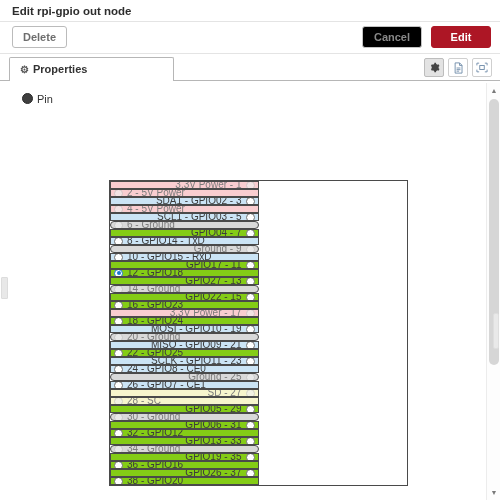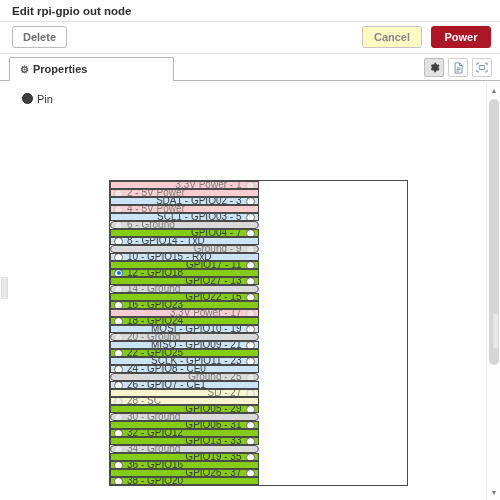--- a/index.html
+++ b/index.html
@@ -57,21 +57,21 @@
   .btn-delete {
     left: 12px;
     width: 55px;
     background: #fff;
     border: 1px solid #bbb;
     color: #6e6e6e;
   }
   .btn-cancel {
     right: 78px;
     width: 60px;
-    background: #fef9c3;
+    background: #000000;
     border: 1px solid #c4c4c4;
     color: #888;
   }
   .btn-done {
     right: 9px;
     width: 60px;
     background: #ad1625;
     border: 1px solid #ad1625;
     color: #fff;
     font-weight: bold;
@@ -284,21 +284,21 @@
 </head>
 <body>
 
 <div id="app">
 
   <div class="titlebar">Edit rpi-gpio out node</div>
 
   <div class="buttonbar">
     <div class="btn btn-delete">Delete</div>
     <div class="btn btn-cancel">Cancel</div>
-    <div class="btn btn-done">Power</div>
+    <div class="btn btn-done">Edit</div>
   </div>
 
   <div class="tabbar">
     <div class="tab">
       <span class="gear">⚙</span><span>Properties</span>
     </div>
     <div class="tool-icons">
       <div class="tool-btn active">
         <svg width="11" height="11" viewBox="0 0 16 16" fill="#444">
             <path d="M8 5.2A2.8 2.8 0 1 0 8 10.8 2.8 2.8 0 0 0 8 5.2zm0 4.2a1.4 1.4 0 1 1 0-2.8 1.4 1.4 0 0 1 0 2.8z"></path>

